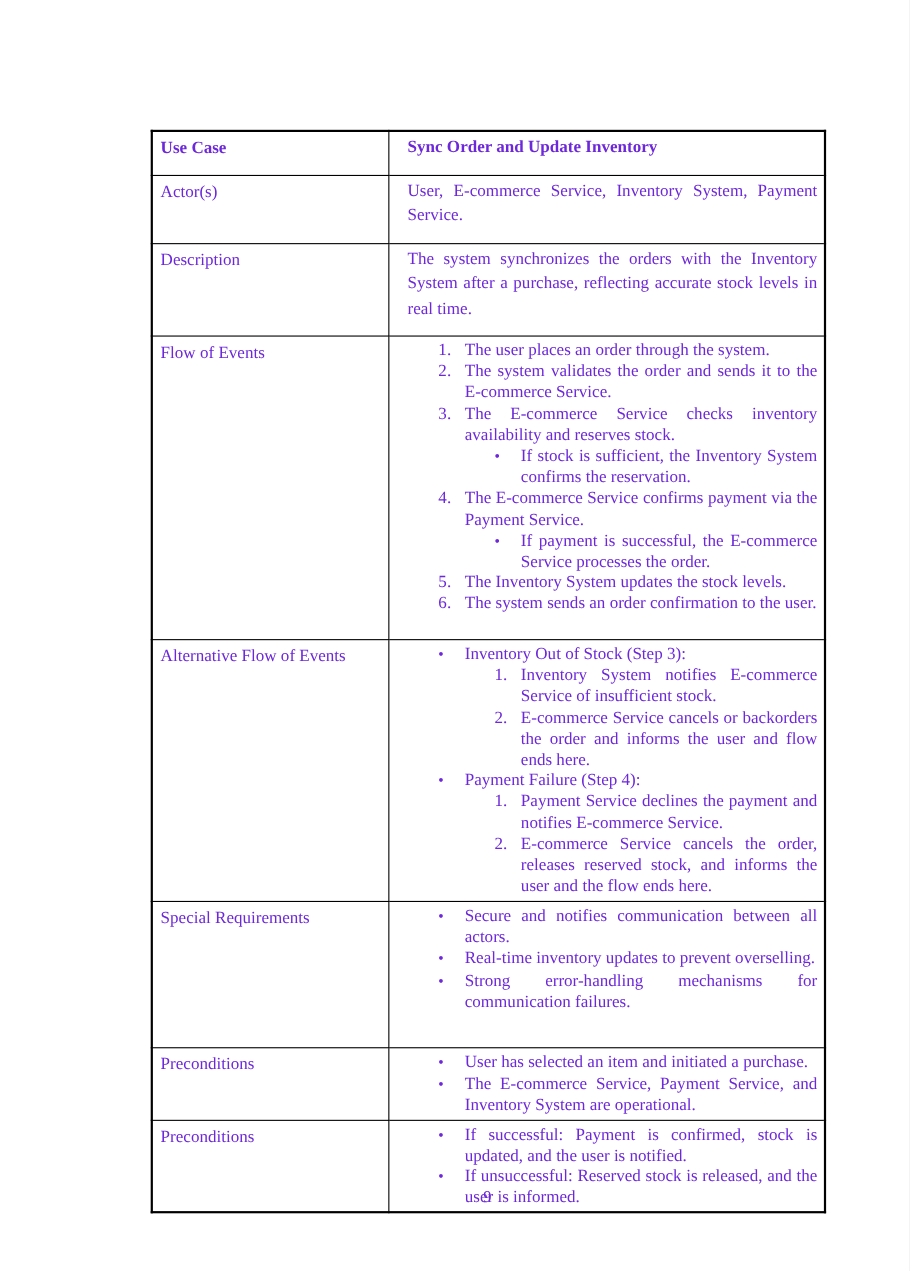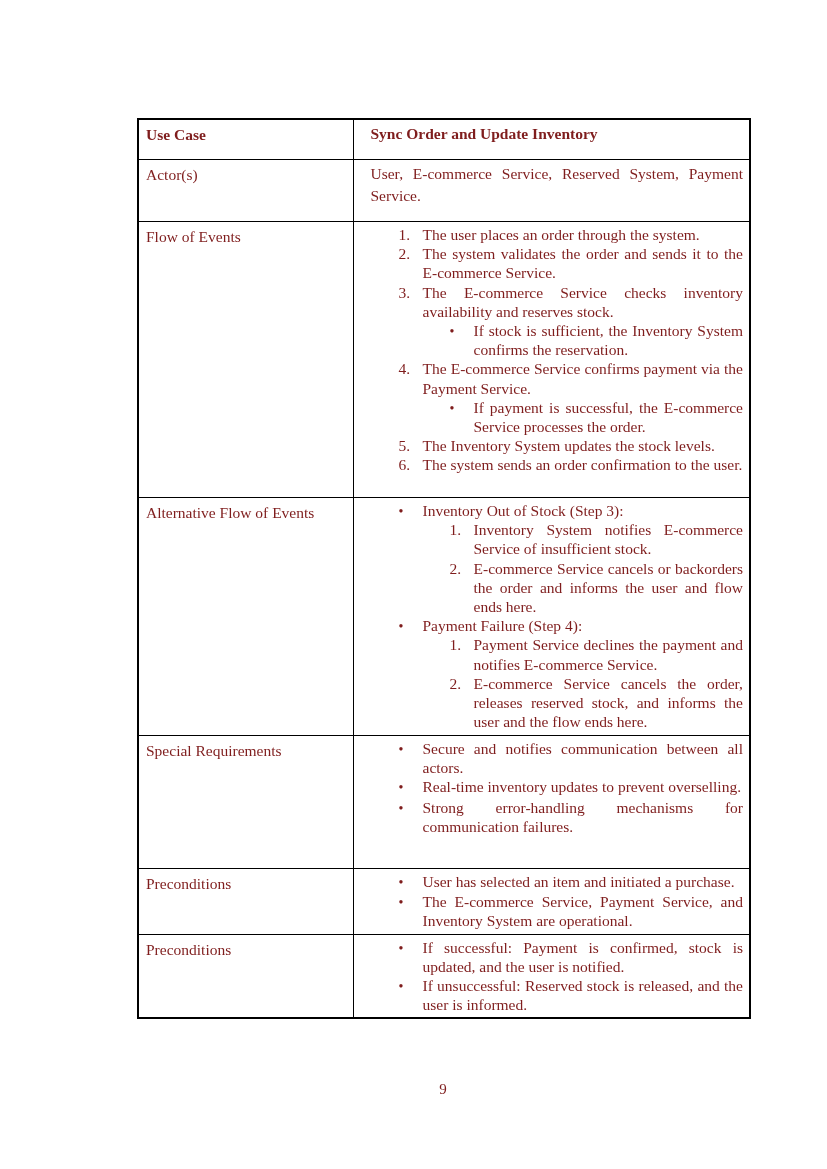--- a/index.html
+++ b/index.html
@@ -2,21 +2,21 @@
 <html><head>
 <meta charset="utf-8">
 <style>
   html, body { margin: 0; padding: 0; background: #e8e8e8; }
   #page {
     position: relative;
     width: 827px;
     height: 1169px;
     background: #ffffff;
     font-family: "Liberation Serif", "DejaVu Serif", serif;
-    color: #7f1d1d;
+    color: #6d28d9;
     overflow: hidden;
   }
   table.usecase {
     position: absolute;
     left: 137px;
     top: 118px;
     width: 612px;
     border-collapse: collapse;
     table-layout: fixed;
     border: 2px solid #000;
@@ -89,21 +89,27 @@
     <tbody>
       <tr class="r0">
         <td class="label-cell">Use Case</td>
         <td class="content-cell">
             <div class="para">Sync Order and Update Inventory</div>
           </td>
       </tr>
       <tr class="r1">
         <td class="label-cell">Actor(s)</td>
         <td class="content-cell">
-            <div class="para">User, E-commerce Service, Reserved System, Payment Service.</div>
+            <div class="para">User, E-commerce Service, Inventory System, Payment Service.</div>
+          </td>
+      </tr>
+      <tr class="r2">
+        <td class="label-cell">Description</td>
+        <td class="content-cell">
+            <div class="para">The system synchronizes the orders with the Inventory System after a purchase, reflecting accurate stock levels in real time.</div>
           </td>
       </tr>
       <tr class="r3">
         <td class="label-cell">Flow of Events</td>
         <td class="content-cell">
             <div class="list ol">
               <div class="li">
                 <span class="marker">1.</span>
                 <div class="li-body">
                   <div class="li-text">The user places an order through the system.</div>

